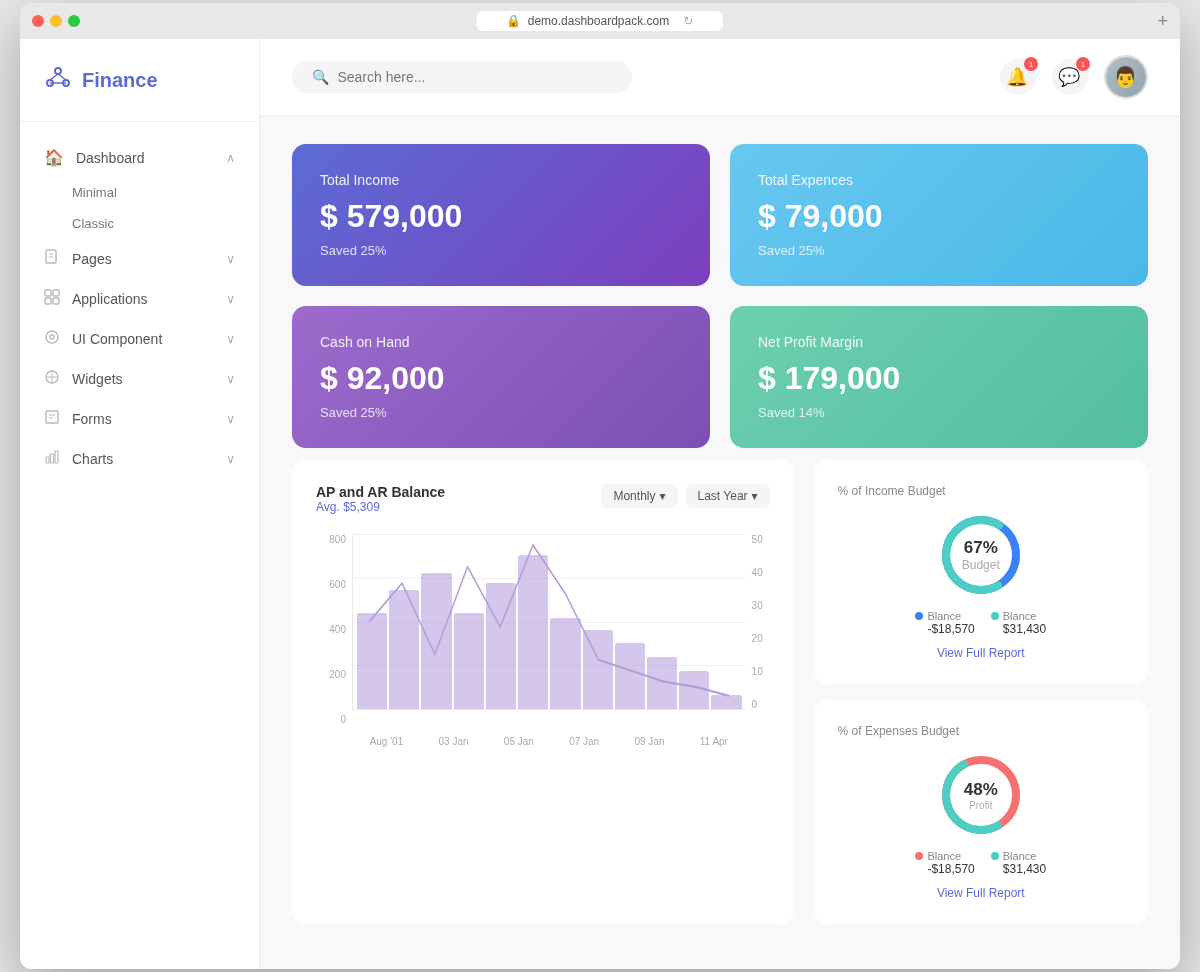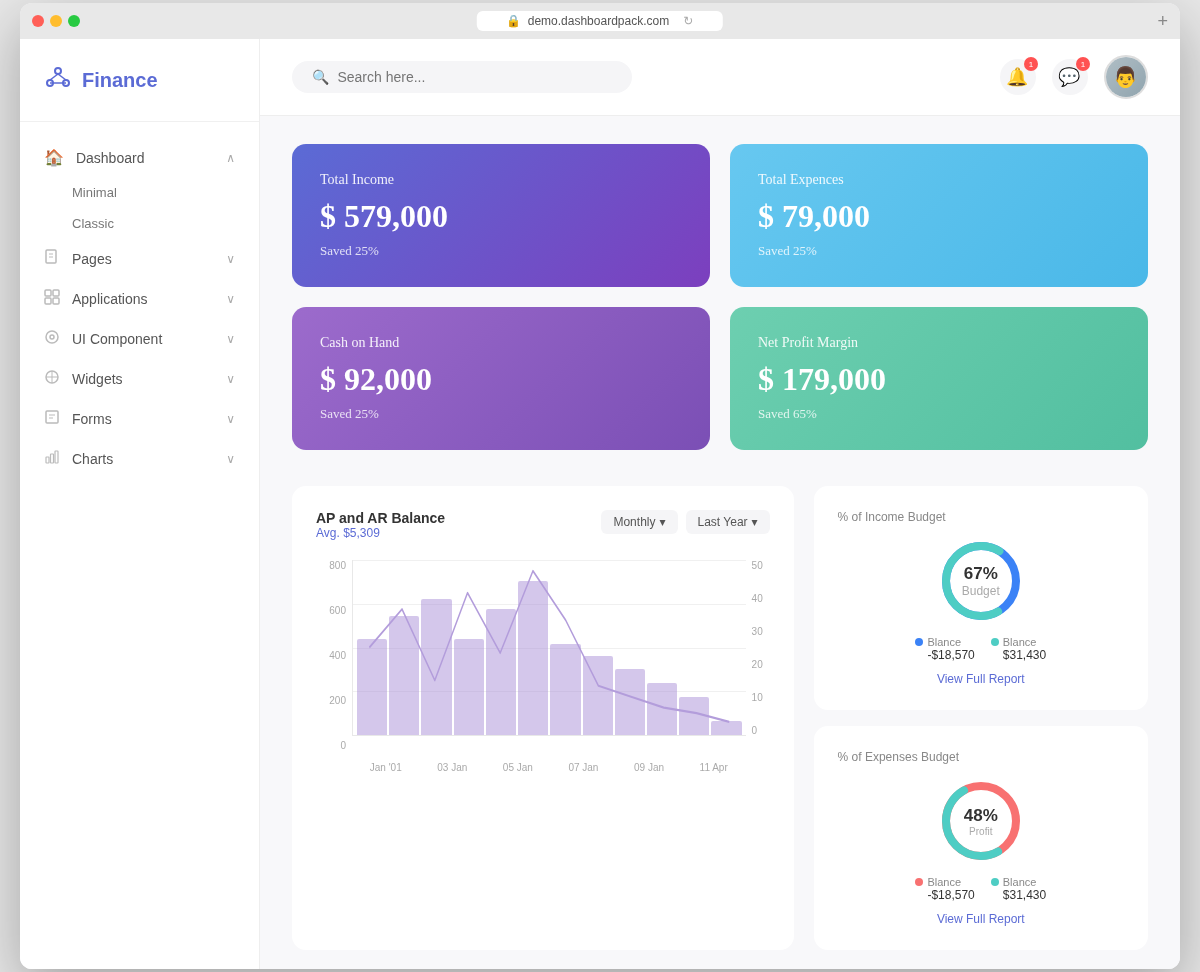--- a/index.html
+++ b/index.html
@@ -128,22 +128,21 @@
     }
     
     
     .dashboard { padding: 28px 32px; }
     
     
     .stat-cards {
       display: grid;
       grid-template-columns: 1fr 1fr;
       gap: 20px;
-      margin-bottom: 36px;
-      font-family: Liberation Serif, serif;
+      margin-bottom: 12px;
     }
     .stat-card {
       border-radius: 14px;
       padding: 28px 28px;
       color: white;
       min-height: 140px;
     }
     .stat-card.blue { background: linear-gradient(135deg, #5b6bd5, #7c3fbe); }
     .stat-card.light-blue { background: linear-gradient(135deg, #67c8f0, #4ab8e8); }
     .stat-card.purple { background: linear-gradient(135deg, #9c6bcc, #7b4fb5); }
@@ -331,21 +330,21 @@
             <div class="stat-card-sub">Saved 25%</div>
           </div>
           <div class="stat-card purple">
             <div class="stat-card-label">Cash on Hand</div>
             <div class="stat-card-value">$ 92,000</div>
             <div class="stat-card-sub">Saved 25%</div>
           </div>
           <div class="stat-card green">
             <div class="stat-card-label">Net Profit Margin</div>
             <div class="stat-card-value">$ 179,000</div>
-            <div class="stat-card-sub">Saved 65%</div>
+            <div class="stat-card-sub">Saved 14%</div>
           </div>
         </div>
 
         <div class="charts-section">
 
           <div class="chart-card">
             <div class="chart-header">
               <div>
                 <div class="chart-title">AP and AR Balance</div>
                 <div class="chart-avg">Avg. $5,309</div>
@@ -404,21 +403,21 @@
                   <span style="font-size:10px; color:#aaa;">50</span>
                   <span style="font-size:10px; color:#aaa;">40</span>
                   <span style="font-size:10px; color:#aaa;">30</span>
                   <span style="font-size:10px; color:#aaa;text-align:right;">20</span>
                   <span style="font-size:10px; color:#aaa;">10</span>
                   <span style="font-size:10px; color:#aaa;">0</span>
                 </div>
               </div>
 
               <div style="display:flex; justify-content:space-around; padding-left:36px; padding-right:24px; margin-top:2px;">
-                <span style="font-size:10px; color:#aaa;">Jan '01</span>
+                <span style="font-size:10px; color:#aaa;">Aug '01</span>
                 <span style="font-size:10px; color:#aaa;">03 Jan</span>
                 <span style="font-size:10px; color:#aaa;">05 Jan</span>
                 <span style="font-size:10px; color:#aaa;">07 Jan</span>
                 <span style="font-size:10px; color:#aaa;">09 Jan</span>
                 <span style="font-size:10px; color:#aaa;">11 Apr</span>
               </div>
             </div>
           </div>
 
           <div style="display:flex; flex-direction:column; gap:16px;">

